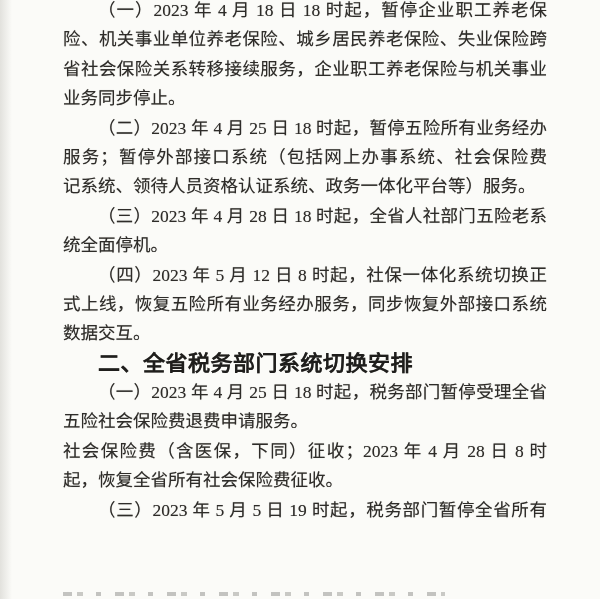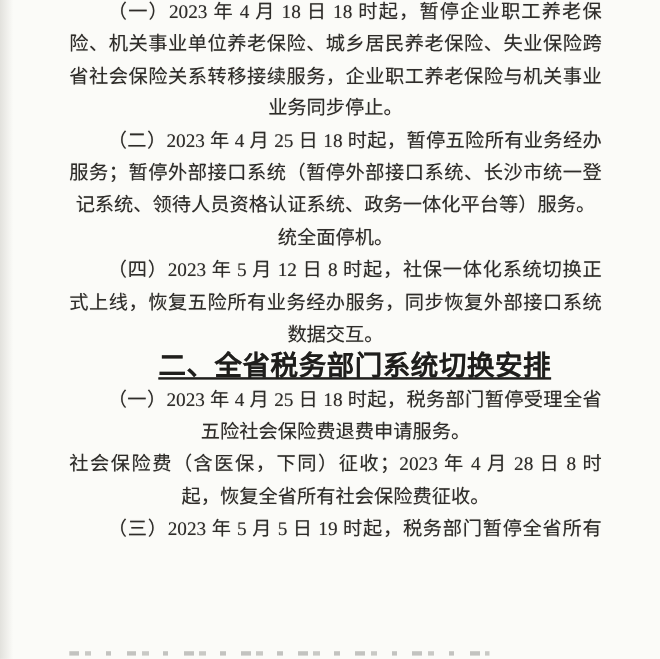--- a/index.html
+++ b/index.html
@@ -28,37 +28,36 @@
     left: 63px;
     top: -4px;
     width: 484px;
     font-size: 17.5px;
     line-height: 29.4px;
     color: var(--ink, #2e2c29);
     text-shadow: 0 0 0.7px rgba(46,44,41,0.45);
   }
   .line {
     height: 29.4px;
-    text-align: center;
+    text-align: left;
     white-space: nowrap;
   }
   .line.fill {
     white-space: normal;
     text-align: justify;
     text-align-last: justify;
   }
   .line.indent { text-indent: 35px; }
   .line.heading {
     font-family: "Liberation Sans", "DejaVu Sans", sans-serif;
     font-weight: 700;
-    font-size: 25px;
+    font-size: 22px;
     letter-spacing: 0.5px;
     color: var(--heading, #1f1e1c);
     text-shadow: 0 0 0.5px rgba(31,30,28,0.55);
-    text-decoration: underline;
   }
   
   .text-block .line:nth-child(15) { margin-top: 0; }
   
   .cut-line {
     position: absolute;
     left: 63px;
     top: 592px;
     width: 382px;
     height: 4px;
@@ -75,22 +74,23 @@
 <body style="--bg: #fbfbf8; --ink: #2e2c29; --heading: #1f1e1c;">
 
 <div class="page">
   <div class="scan-edge"></div>
   <div class="text-block" id="text-block">
       <div class="line fill indent">（一）2023 年 4 月 18 日 18 时起，暂停企业职工养老保</div>
       <div class="line fill">险、机关事业单位养老保险、城乡居民养老保险、失业保险跨</div>
       <div class="line fill">省社会保险关系转移接续服务，企业职工养老保险与机关事业</div>
       <div class="line">业务同步停止。</div>
       <div class="line fill indent">（二）2023 年 4 月 25 日 18 时起，暂停五险所有业务经办</div>
-      <div class="line fill">服务；暂停外部接口系统（暂停外部接口系统、长沙市统一登</div>
+      <div class="line fill">服务；暂停外部接口系统（包括网上办事系统、社会保险费</div>
       <div class="line">记系统、领待人员资格认证系统、政务一体化平台等）服务。</div>
+      <div class="line fill indent">（三）2023 年 4 月 28 日 18 时起，全省人社部门五险老系</div>
       <div class="line">统全面停机。</div>
       <div class="line fill indent">（四）2023 年 5 月 12 日 8 时起，社保一体化系统切换正</div>
       <div class="line fill">式上线，恢复五险所有业务经办服务，同步恢复外部接口系统</div>
       <div class="line">数据交互。</div>
       <div class="line indent heading">二、全省税务部门系统切换安排</div>
       <div class="line fill indent">（一）2023 年 4 月 25 日 18 时起，税务部门暂停受理全省</div>
       <div class="line">五险社会保险费退费申请服务。</div>
       <div class="line fill">社会保险费（含医保，下同）征收；2023 年 4 月 28 日 8 时</div>
       <div class="line">起，恢复全省所有社会保险费征收。</div>
       <div class="line fill indent">（三）2023 年 5 月 5 日 19 时起，税务部门暂停全省所有</div>

